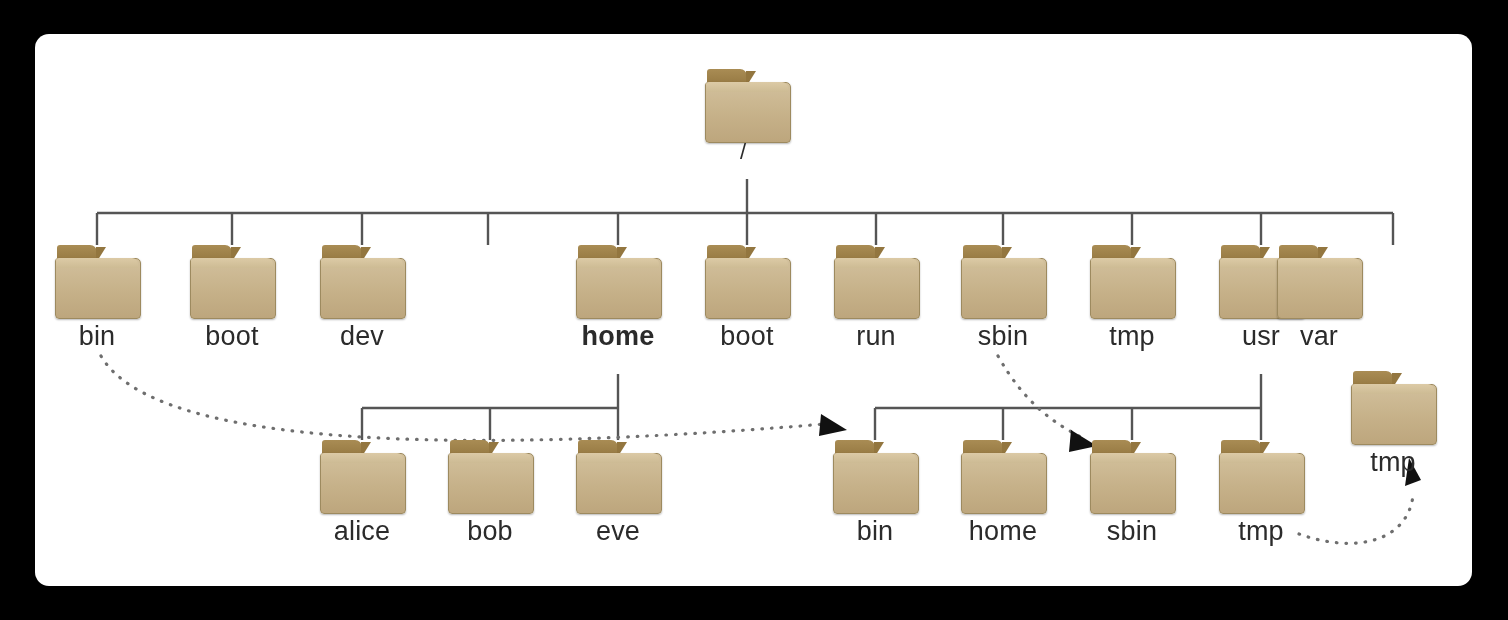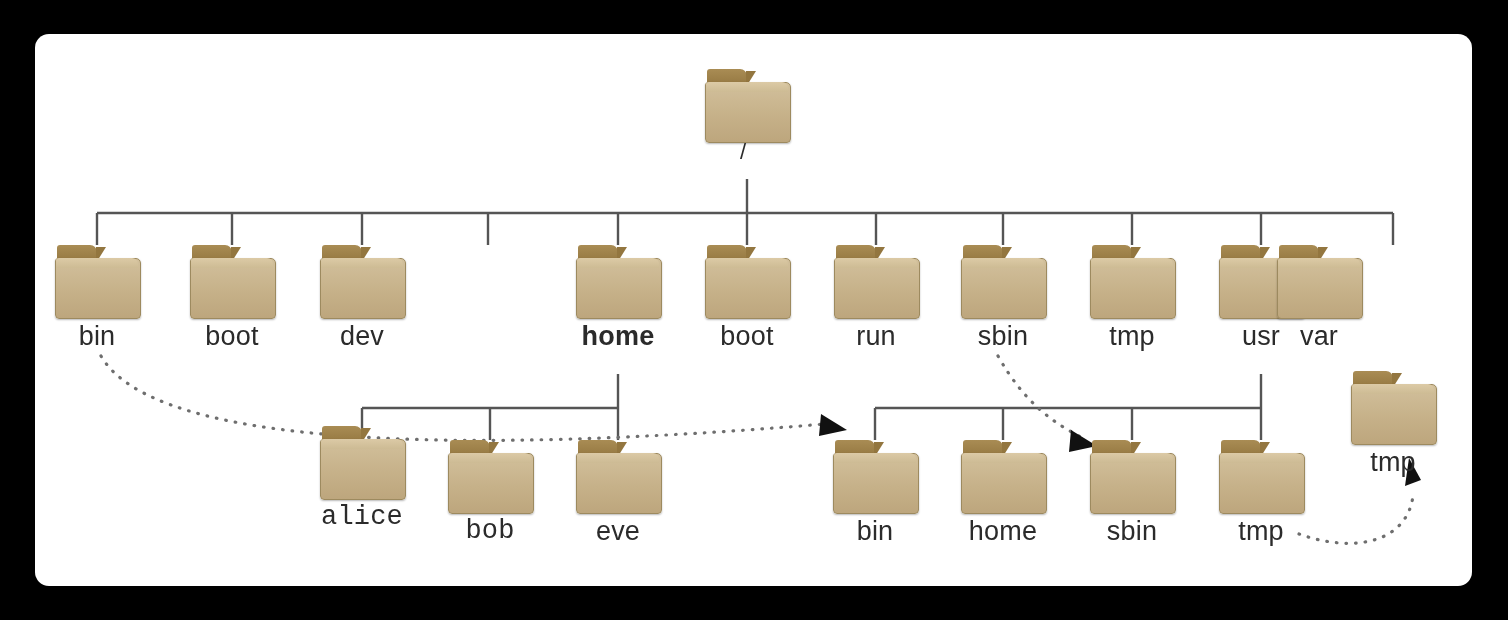--- a/index.html
+++ b/index.html
@@ -205,29 +205,29 @@
     </div>
     <div class="node" style="left:1236px;top:211px;">
       <div class="folder">
           <div class="tab"></div>
           <div class="body"></div>
           <div class="lip"></div>
         </div>
       <div class="label">var</div>
     </div>
 
-    <div class="node" style="left:279px;top:392px;font-family:Liberation Mono, monospace;">
+    <div class="node" style="left:279px;top:406px;">
       <div class="folder">
           <div class="tab"></div>
           <div class="body"></div>
           <div class="lip"></div>
         </div>
       <div class="label">alice</div>
     </div>
-    <div class="node" style="left:407px;top:406px;font-family:Liberation Mono, monospace;">
+    <div class="node" style="left:407px;top:406px;">
       <div class="folder">
           <div class="tab"></div>
           <div class="body"></div>
           <div class="lip"></div>
         </div>
       <div class="label">bob</div>
     </div>
     <div class="node" style="left:535px;top:406px;">
       <div class="folder">
           <div class="tab"></div>

